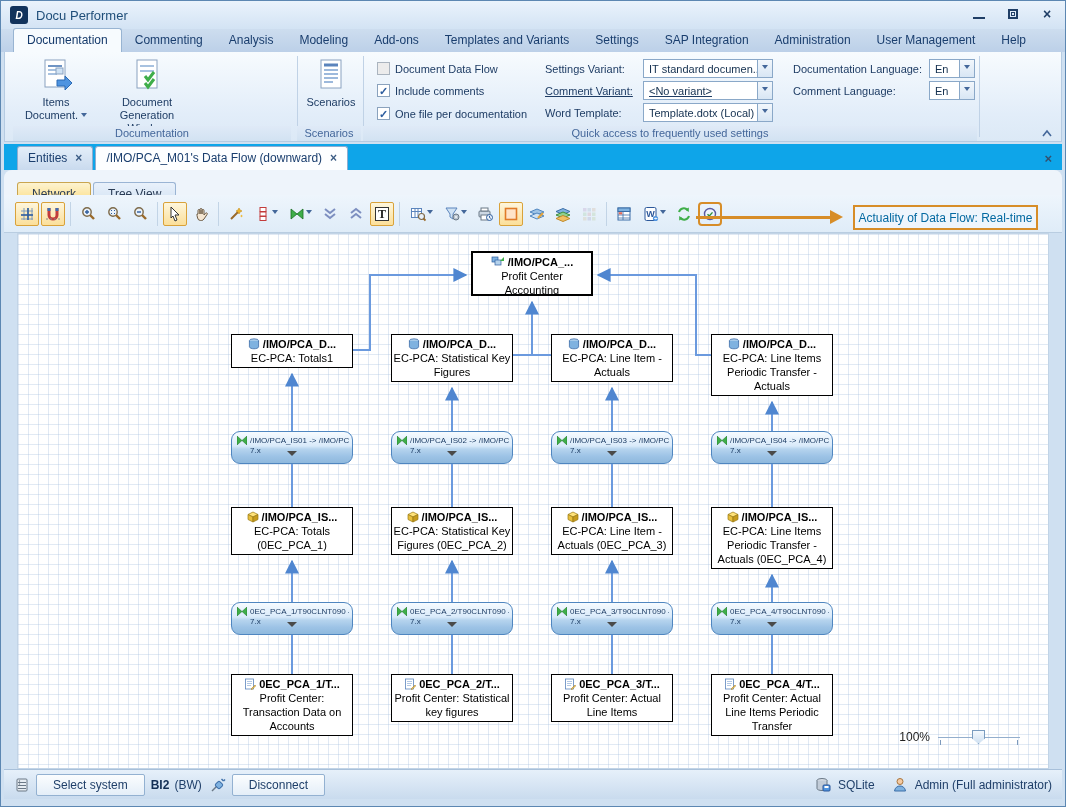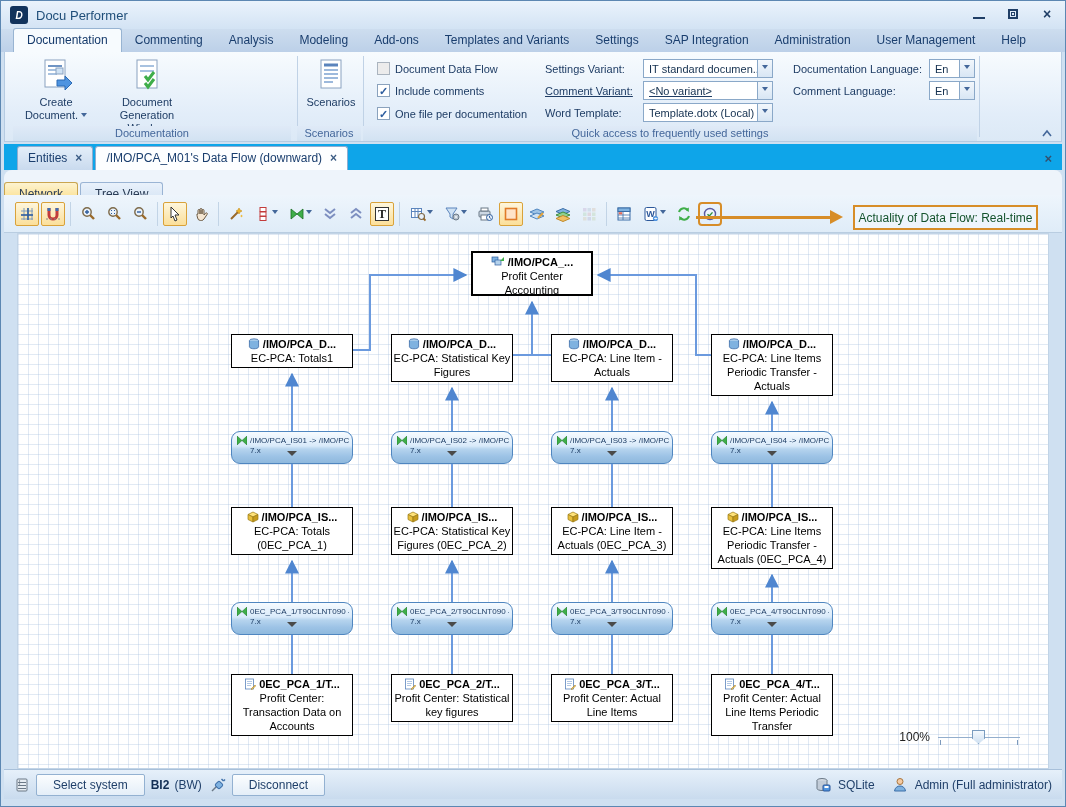--- a/index.html
+++ b/index.html
@@ -58,21 +58,21 @@
                display:flex; align-items:flex-end; padding-left:13px; }
   .dtab { display:flex; align-items:center; gap:8px; font-size:12px; color:#1a3e6e;
           padding:4px 10px 5px; border:1px solid #8fadd0; border-bottom:none; border-radius:3px 3px 0 0;
           background:linear-gradient(#e3eef9,#c9daee); margin-right:2px; }
   .dtab.active { background:#fdfeff; }
   .tab-close { font-size:12px; font-weight:bold; color:#3d5d85; line-height:10px; }
   .strip-close { position:absolute; right:10px; top:7px; font-size:13px; font-weight:bold; color:#33506f; }
 
   
   .view-strip { position:absolute; top:169px; left:3px; right:3px; height:37px; background:#eef4fb;
-                display:flex; align-items:flex-end; border-bottom:1px solid #b9cde1;border-radius:8px; }
+                display:flex; align-items:flex-end; padding-left:13px; border-bottom:1px solid #b9cde1;border-radius:8px; }
   .vtab { font-size:12px; color:#2a3c55; padding:4px 14px 5px; border:1px solid #9ab4d4; border-bottom:none;
           border-radius:3px 3px 0 0; background:linear-gradient(#e9f1fb,#cfe0f2); margin-right:2px; }
   .vtab.active { background:linear-gradient(#fdf3d0,#fbd977); border-color:#c9a550; }
 
   
   .toolbar { position:absolute; top:194px; left:3px; right:3px; height:38px;
              background:linear-gradient(#eef5fc,#dfecf8); border-bottom:1px solid #b9cde1;
              display:flex; align-items:center; padding-left:10px; }
   .tbtn { width:24px; height:24px; margin:0 1px; display:flex; align-items:center; justify-content:center;
           border:1px solid transparent; border-radius:2px; position:relative; }
@@ -80,21 +80,21 @@
   .tbtn .dd-tri { margin-left:1px; }
   .tsep { width:1px; height:24px; background:#c2d4e6; margin:0 4px; }
   .tbtn.disabled { opacity:.45; }
   .clock-ring { border:2px solid #d78d28 !important; border-radius:4px; }
 
   
   .callout-arrow { position:absolute; top:215px; left:695px; width:142px; height:3px; background:#d78d28; }
   .callout-arrow:after { content:""; position:absolute; right:-12px; top:-6px; width:0; height:0;
                          border:7px solid transparent; border-left:13px solid #d78d28; }
   .callout-label { position:absolute; top:204px; left:852px; width:185px; height:25px;
-                   border:2px solid #d78d28; background:#eef5fc; font-size:12px; color:#14532d;
+                   border:2px solid #d78d28; background:#eef5fc; font-size:12px; color:#0369a1;
                    display:flex; align-items:center; justify-content:center; white-space:nowrap; }
 
   
   .canvas { position:absolute; top:232px; left:16px; width:1032px; height:536px; background:#fff;
             background-image:linear-gradient(to right, rgba(176,198,226,.38) 1px, transparent 1px),
                              linear-gradient(to bottom, rgba(176,198,226,.38) 1px, transparent 1px);
             background-size:10px 10px; border:1px solid #c2d4e6; }
   .edges { position:absolute; inset:0; z-index:1; }
   .node { position:absolute; width:122px; background:#fff; border:1px solid #000; z-index:2;
           font-size:11px; line-height:14px; text-align:center; color:#000; padding-top:2px; }
@@ -167,21 +167,21 @@
 
     <div class="big-btn" style="left:18px; width:66px;">
       <svg class="bicon" viewBox="0 0 34 34">
         <rect x="6" y="2" width="20" height="27" fill="#fff" stroke="#8aa2c0"></rect>
         <line x1="9" y1="8" x2="23" y2="8" stroke="#6f94c4" stroke-width="2"></line>
         <line x1="9" y1="12" x2="23" y2="12" stroke="#a8c2e0" stroke-width="2"></line>
         <line x1="9" y1="16" x2="18" y2="16" stroke="#a8c2e0" stroke-width="2"></line>
         <rect x="17" y="10" width="7" height="6" fill="#cfe2f4" stroke="#8aa2c0"></rect>
         <polygon points="18,22 26,22 26,18 33,25 26,32 26,28 18,28" fill="#4f94e0" stroke="#2d6bb4"></polygon>
       </svg>
-      <div><span>Create Document.</span><span class="dd-tri"></span></div>
+      <div><span>Items Document.</span><span class="dd-tri"></span></div>
     </div>
     <div class="big-btn" style="left:94px; width:96px;">
       <svg class="bicon" viewBox="0 0 34 34">
         <rect x="7" y="2" width="20" height="28" fill="#fff" stroke="#8aa2c0"></rect>
         <line x1="10" y1="8" x2="24" y2="8" stroke="#a8c2e0" stroke-width="2"></line>
         <line x1="10" y1="13" x2="24" y2="13" stroke="#a8c2e0" stroke-width="2"></line>
         <polyline points="15,18 18,22 24,14" fill="none" stroke="#3fae49" stroke-width="3"></polyline>
         <polyline points="15,25 18,29 24,21" fill="none" stroke="#3fae49" stroke-width="3"></polyline>
       </svg>
       <div>Document Generation Window</div>

